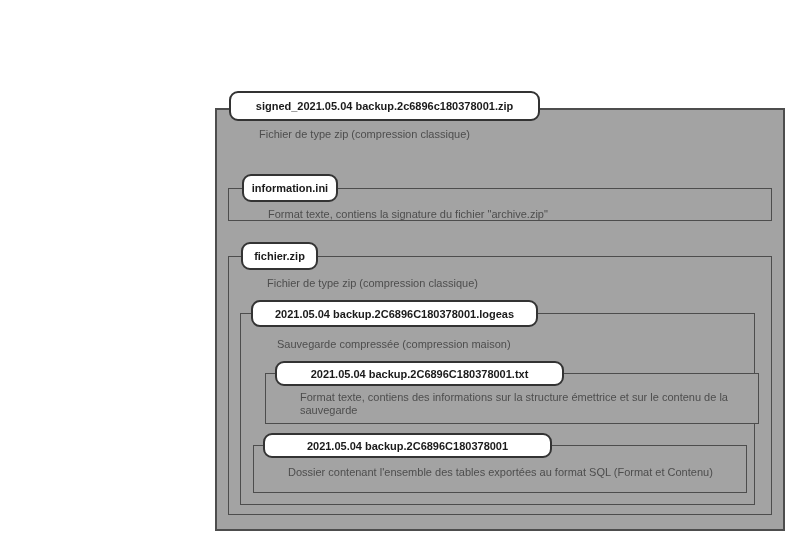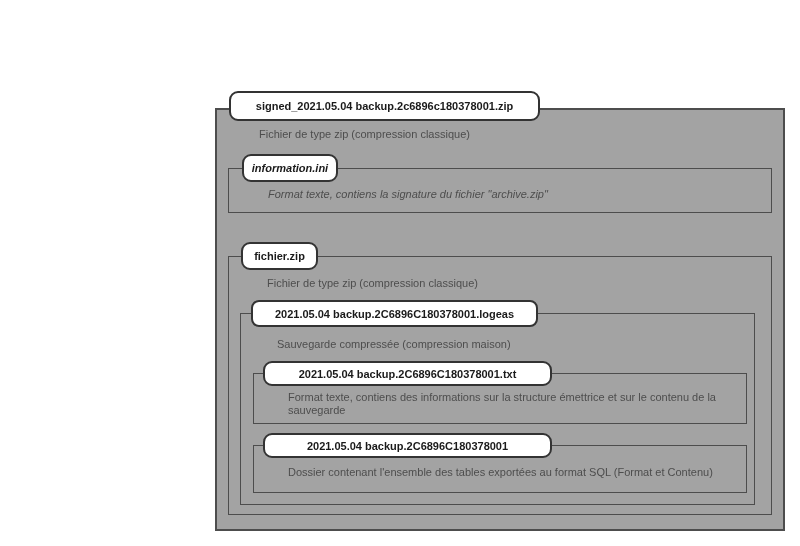--- a/index.html
+++ b/index.html
@@ -39,40 +39,40 @@
 <div class="canvas">
 
   <div class="box outer" style="left:215px; top:108px; width:570px; height:423px;">
 
     <div class="pill" style="left:12px; top:-19px; width:311px; height:30px;">
       <span>signed_2021.05.04 backup.2c6896c180378001.zip</span>
     </div>
 
     <div class="desc" style="left:18px; top:18px;">Fichier de type zip (compression classique)</div>
 
-    <div class="box" style="left:11px; top:58px; width:544px; height:45px;font-style:italic;">
+    <div class="box" style="left:11px; top:78px; width:544px; height:33px;">
       <div class="pill" style="left:13px; top:-15px; width:96px; height:28px;">
         <span>information.ini</span>
       </div>
       <div class="desc" style="left:15px; top:19px;">Format texte, contiens la signature du fichier "archive.zip"</div>
     </div>
 
     <div class="box" style="left:11px; top:146px; width:544px; height:259px;">
       <div class="pill" style="left:12px; top:-15px; width:77px; height:28px;">
         <span>fichier.zip</span>
       </div>
       <div class="desc" style="left:14px; top:20px;">Fichier de type zip (compression classique)</div>
 
       <div class="box" style="left:11px; top:56px; width:515px; height:192px;">
-        <div class="pill" style="left:10px; top:-14px; width:287px; height:27px;border-radius:8px;">
+        <div class="pill" style="left:10px; top:-14px; width:287px; height:27px;">
           <span>2021.05.04 backup.2C6896C180378001.logeas</span>
         </div>
         <div class="desc" style="left:12px; top:24px;">Sauvegarde compressée (compression maison)</div>
 
-        <div class="box" style="left:12px; top:59px; width:494px; height:51px;text-decoration:underline;">
+        <div class="box" style="left:24px; top:59px; width:494px; height:51px;text-decoration:underline;">
           <div class="pill" style="left:9px; top:-13px; width:289px; height:25px;">
             <span>2021.05.04 backup.2C6896C180378001.txt</span>
           </div>
           <div class="desc" style="left:10px; top:17px; width:480px;">Format texte, contiens des informations sur la structure émettrice et sur le contenu de la
 sauvegarde</div>
         </div>
 
         <div class="box" style="left:12px; top:131px; width:494px; height:48px;">
           <div class="pill" style="left:9px; top:-13px; width:289px; height:25px;justify-content:center;">
             <span>2021.05.04 backup.2C6896C180378001</span>

